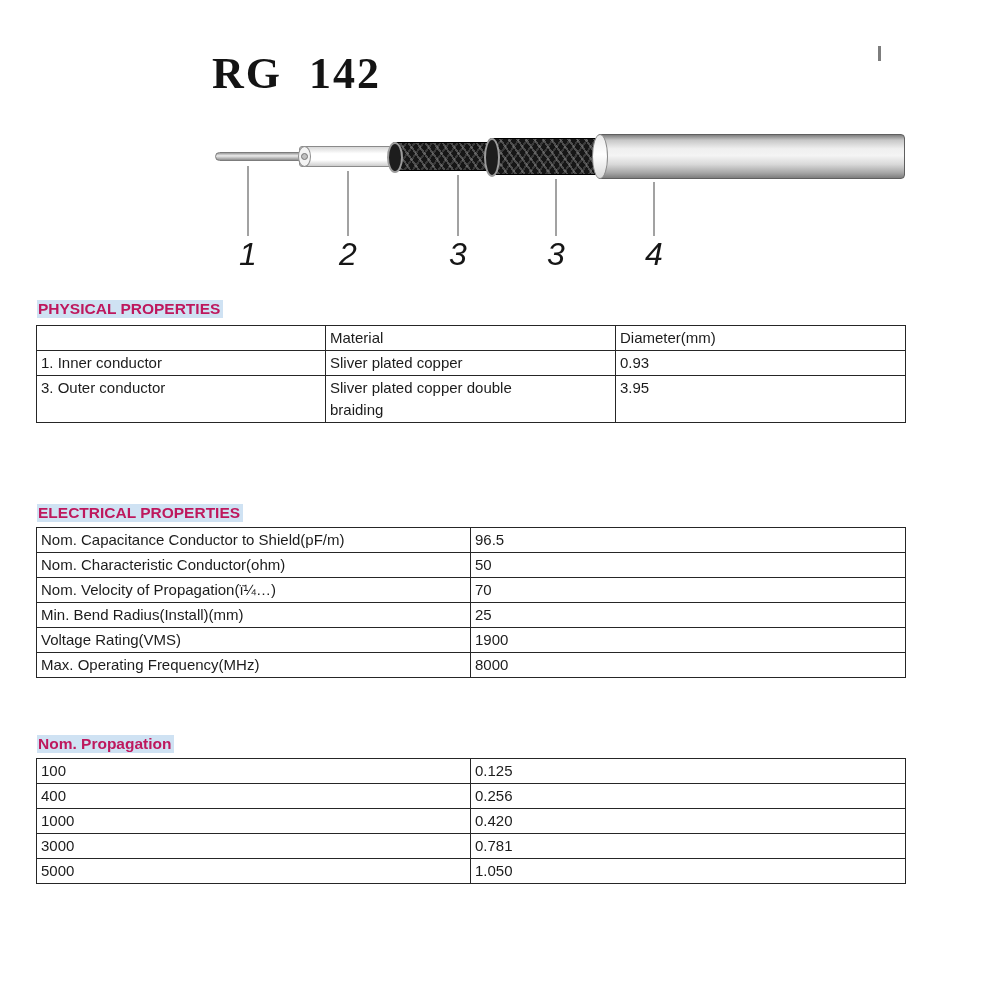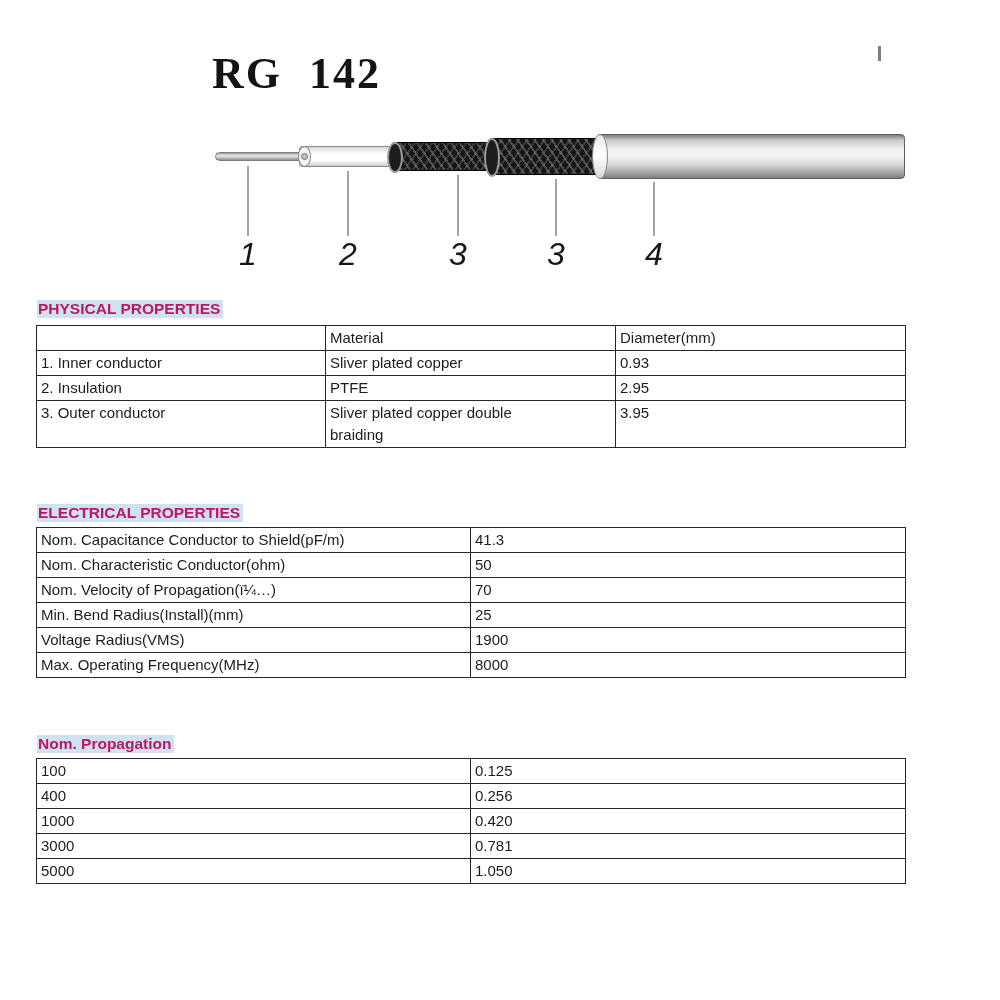--- a/index.html
+++ b/index.html
@@ -153,59 +153,54 @@
         <tr>
       <td></td>
       <td>Material</td>
       <td>Diameter(mm)</td>
     </tr>
     <tr>
       <td>1. Inner conductor</td>
       <td>Sliver plated copper</td>
       <td>0.93</td>
     </tr>
-    <tr>
-      <td>2. Insulation</td>
-      <td>PTFE</td>
-      <td>2.95</td>
-    </tr>
     <tr class="tall">
       <td>3. Outer conductor</td>
       <td><span class="wrap-narrow">Sliver plated copper double braiding</span></td>
       <td>3.95</td>
     </tr>
   </tbody>
     </table>
 
   <span class="sec-heading h-electrical">ELECTRICAL PROPERTIES</span>
 
   <table class="props t-electrical">
     <colgroup>
         <col style="width:434px">
         <col style="width:435px">
       </colgroup>
     <tbody>
         <tr>
       <td>Nom. Capacitance Conductor to Shield(pF/m)</td>
-      <td>41.3</td>
+      <td>96.5</td>
     </tr>
     <tr>
       <td>Nom. Characteristic Conductor(ohm)</td>
       <td>50</td>
     </tr>
     <tr>
       <td>Nom. Velocity of Propagation(ï¼…)</td>
       <td>70</td>
     </tr>
     <tr>
       <td>Min. Bend Radius(Install)(mm)</td>
       <td>25</td>
     </tr>
     <tr>
-      <td>Voltage Radius(VMS)</td>
+      <td>Voltage Rating(VMS)</td>
       <td>1900</td>
     </tr>
     <tr>
       <td>Max. Operating Frequency(MHz)</td>
       <td>8000</td>
     </tr>
   </tbody>
     </table>
 
   <span class="sec-heading h-attenuation">Nom. Propagation</span>

